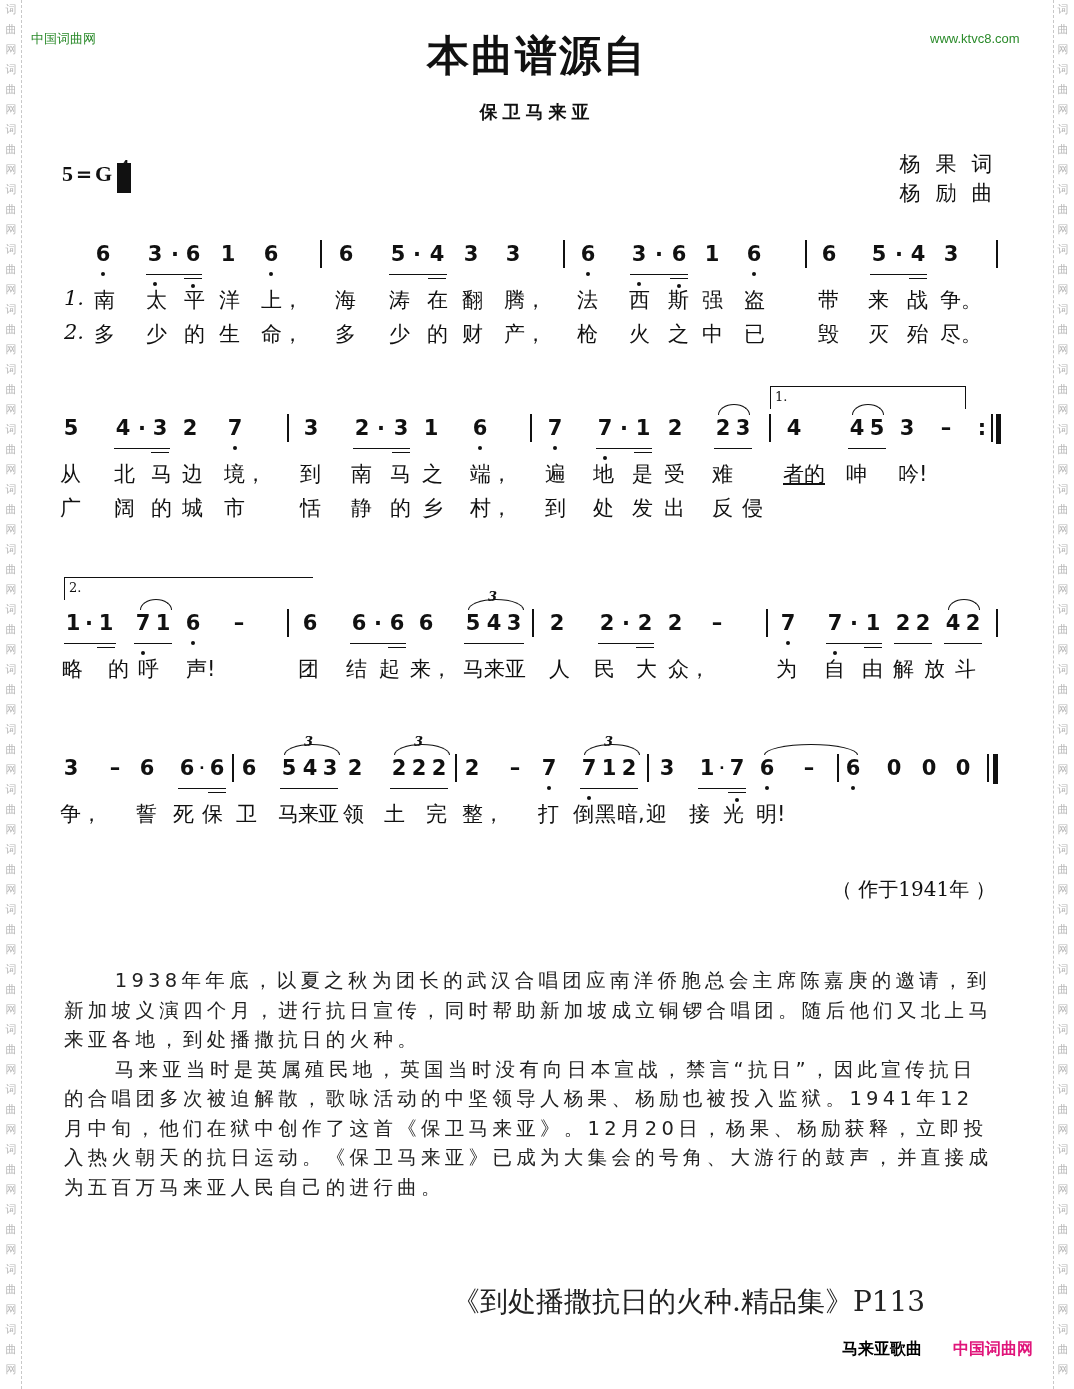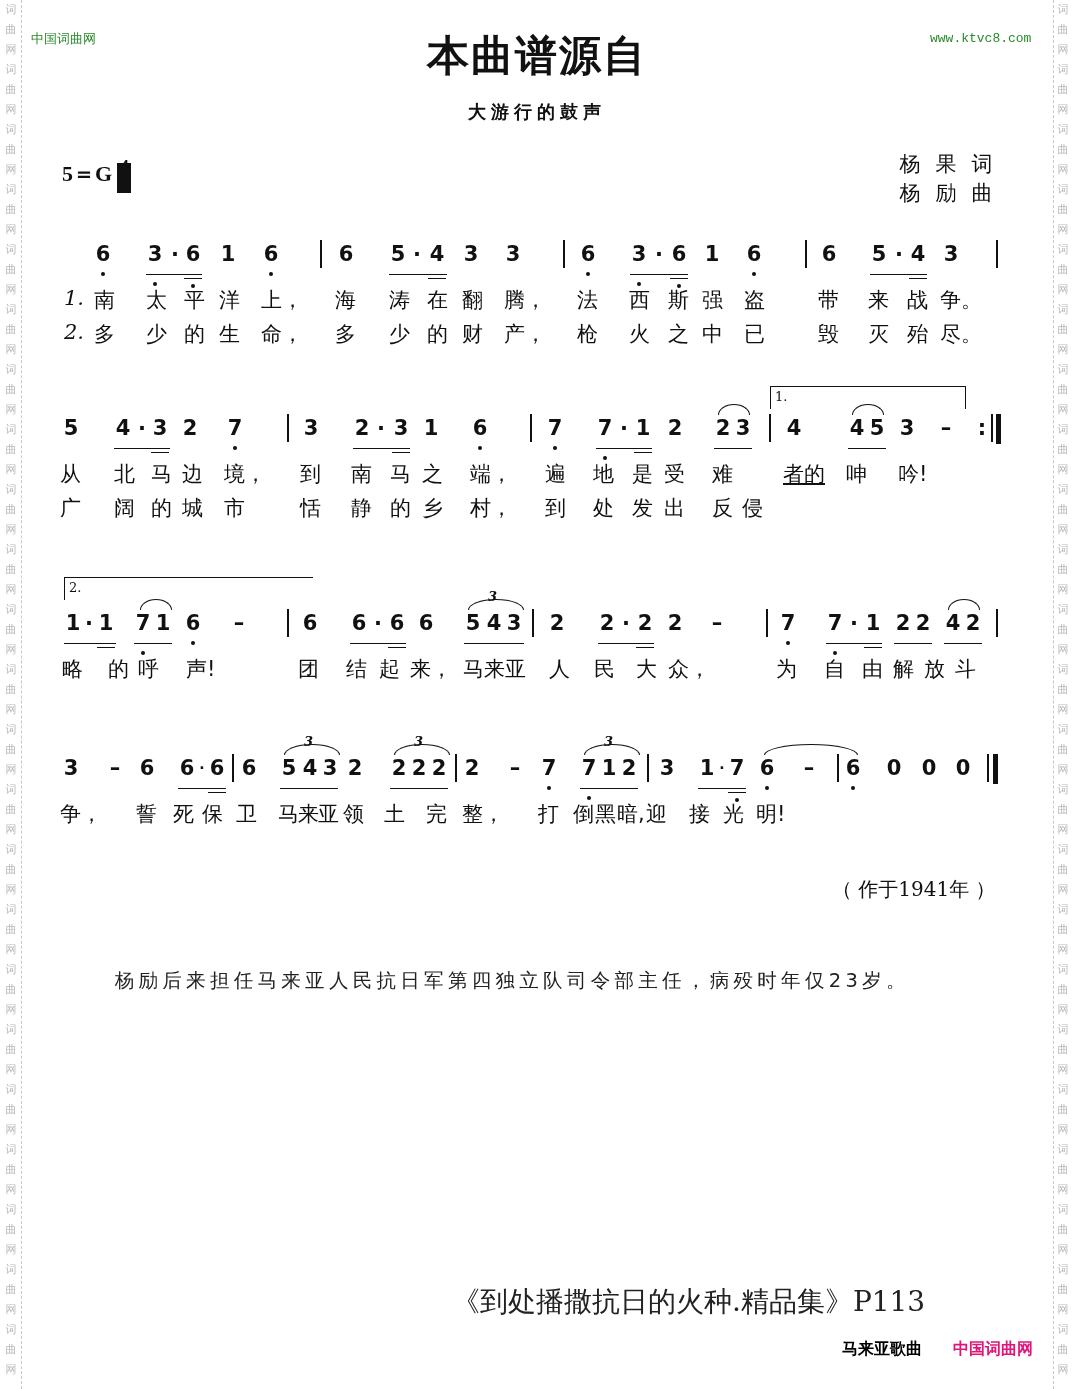--- a/index.html
+++ b/index.html
@@ -19,21 +19,21 @@
   .side-strip .grp { display: flex; flex-direction: column; align-items: center; margin-bottom: 0px; height: 60px; }
   .dash-line { position: absolute; top: 0; height: 1389px; width: 0; border-left: 1px dashed #c8c8c8; }
   .dash-line.left { left: 21px; }
   .dash-line.right { left: 1053px; }
 
   .site-name-top {
     position: absolute; left: 31px; top: 30px; font-family: "DejaVu Sans", sans-serif;
     font-size: 13px; color: #2a8a2a;
   }
   .site-url-top {
-    position: absolute; left: 930px; top: 31px; font-family: Liberation Mono, monospace;
+    position: absolute; left: 930px; top: 31px; font-family: Liberation Sans, sans-serif;
     font-size: 13px; color: #2a8a2a;
   }
   .title {
     position: absolute; left: 0; width: 1074px; top: 28px; text-align: center;
     font-size: 42px; font-weight: bold; letter-spacing: 2px;
     font-family: "DejaVu Serif", serif;
   }
   .subtitle {
     position: absolute; left: 0; width: 1074px; top: 100px; text-align: center;
     font-size: 18px; font-weight: bold; letter-spacing: 5px;
@@ -329,21 +329,21 @@
     <div class="grp">
       <span>词</span>
       <span>曲</span>
       <span>网</span>
     </div>
   </div>
 
 <div class="site-name-top">中国词曲网</div>
 <div class="site-url-top">www.ktvc8.com</div>
 <div class="title">本曲谱源自</div>
-<div class="subtitle">大游行的鼓声</div>
+<div class="subtitle">保卫马来亚</div>
 
 <div class="key">
   <span>5＝G</span>
   <span class="frac">
     <span>4</span>
     <span class="bar"></span>
     <span>4</span>
   </span>
 </div>
 
@@ -692,18 +692,19 @@
     <span class="l" style="left:588px">迎</span>
     <span class="l" style="left:631px">接</span>
     <span class="l" style="left:665px">光</span>
     <span class="l" style="left:698px">明!</span>
   </div>
 </div>
 
 <div class="year-note">（ 作于1941年 ）</div>
 
 <div class="story">
-  <p>杨励后来担任马来亚人民抗日军第四独立队司令部主任，病殁时年仅23岁。</p>
+  <p>1938年年底，以夏之秋为团长的武汉合唱团应南洋侨胞总会主席陈嘉庚的邀请，到新加坡义演四个月，进行抗日宣传，同时帮助新加坡成立铜锣合唱团。随后他们又北上马来亚各地，到处播撒抗日的火种。</p>
+  <p>马来亚当时是英属殖民地，英国当时没有向日本宣战，禁言“抗日”，因此宣传抗日的合唱团多次被迫解散，歌咏活动的中坚领导人杨果、杨励也被投入监狱。1941年12月中旬，他们在狱中创作了这首《保卫马来亚》。12月20日，杨果、杨励获释，立即投入热火朝天的抗日运动。《保卫马来亚》已成为大集会的号角、大游行的鼓声，并直接成为五百万马来亚人民自己的进行曲。</p>
 </div>
 
 <div class="book-ref">《到处播撒抗日的火种.精品集》P113</div>
 <div class="source-label">马来亚歌曲</div>
 <div class="source-site">中国词曲网</div>
 
 </body></html>

